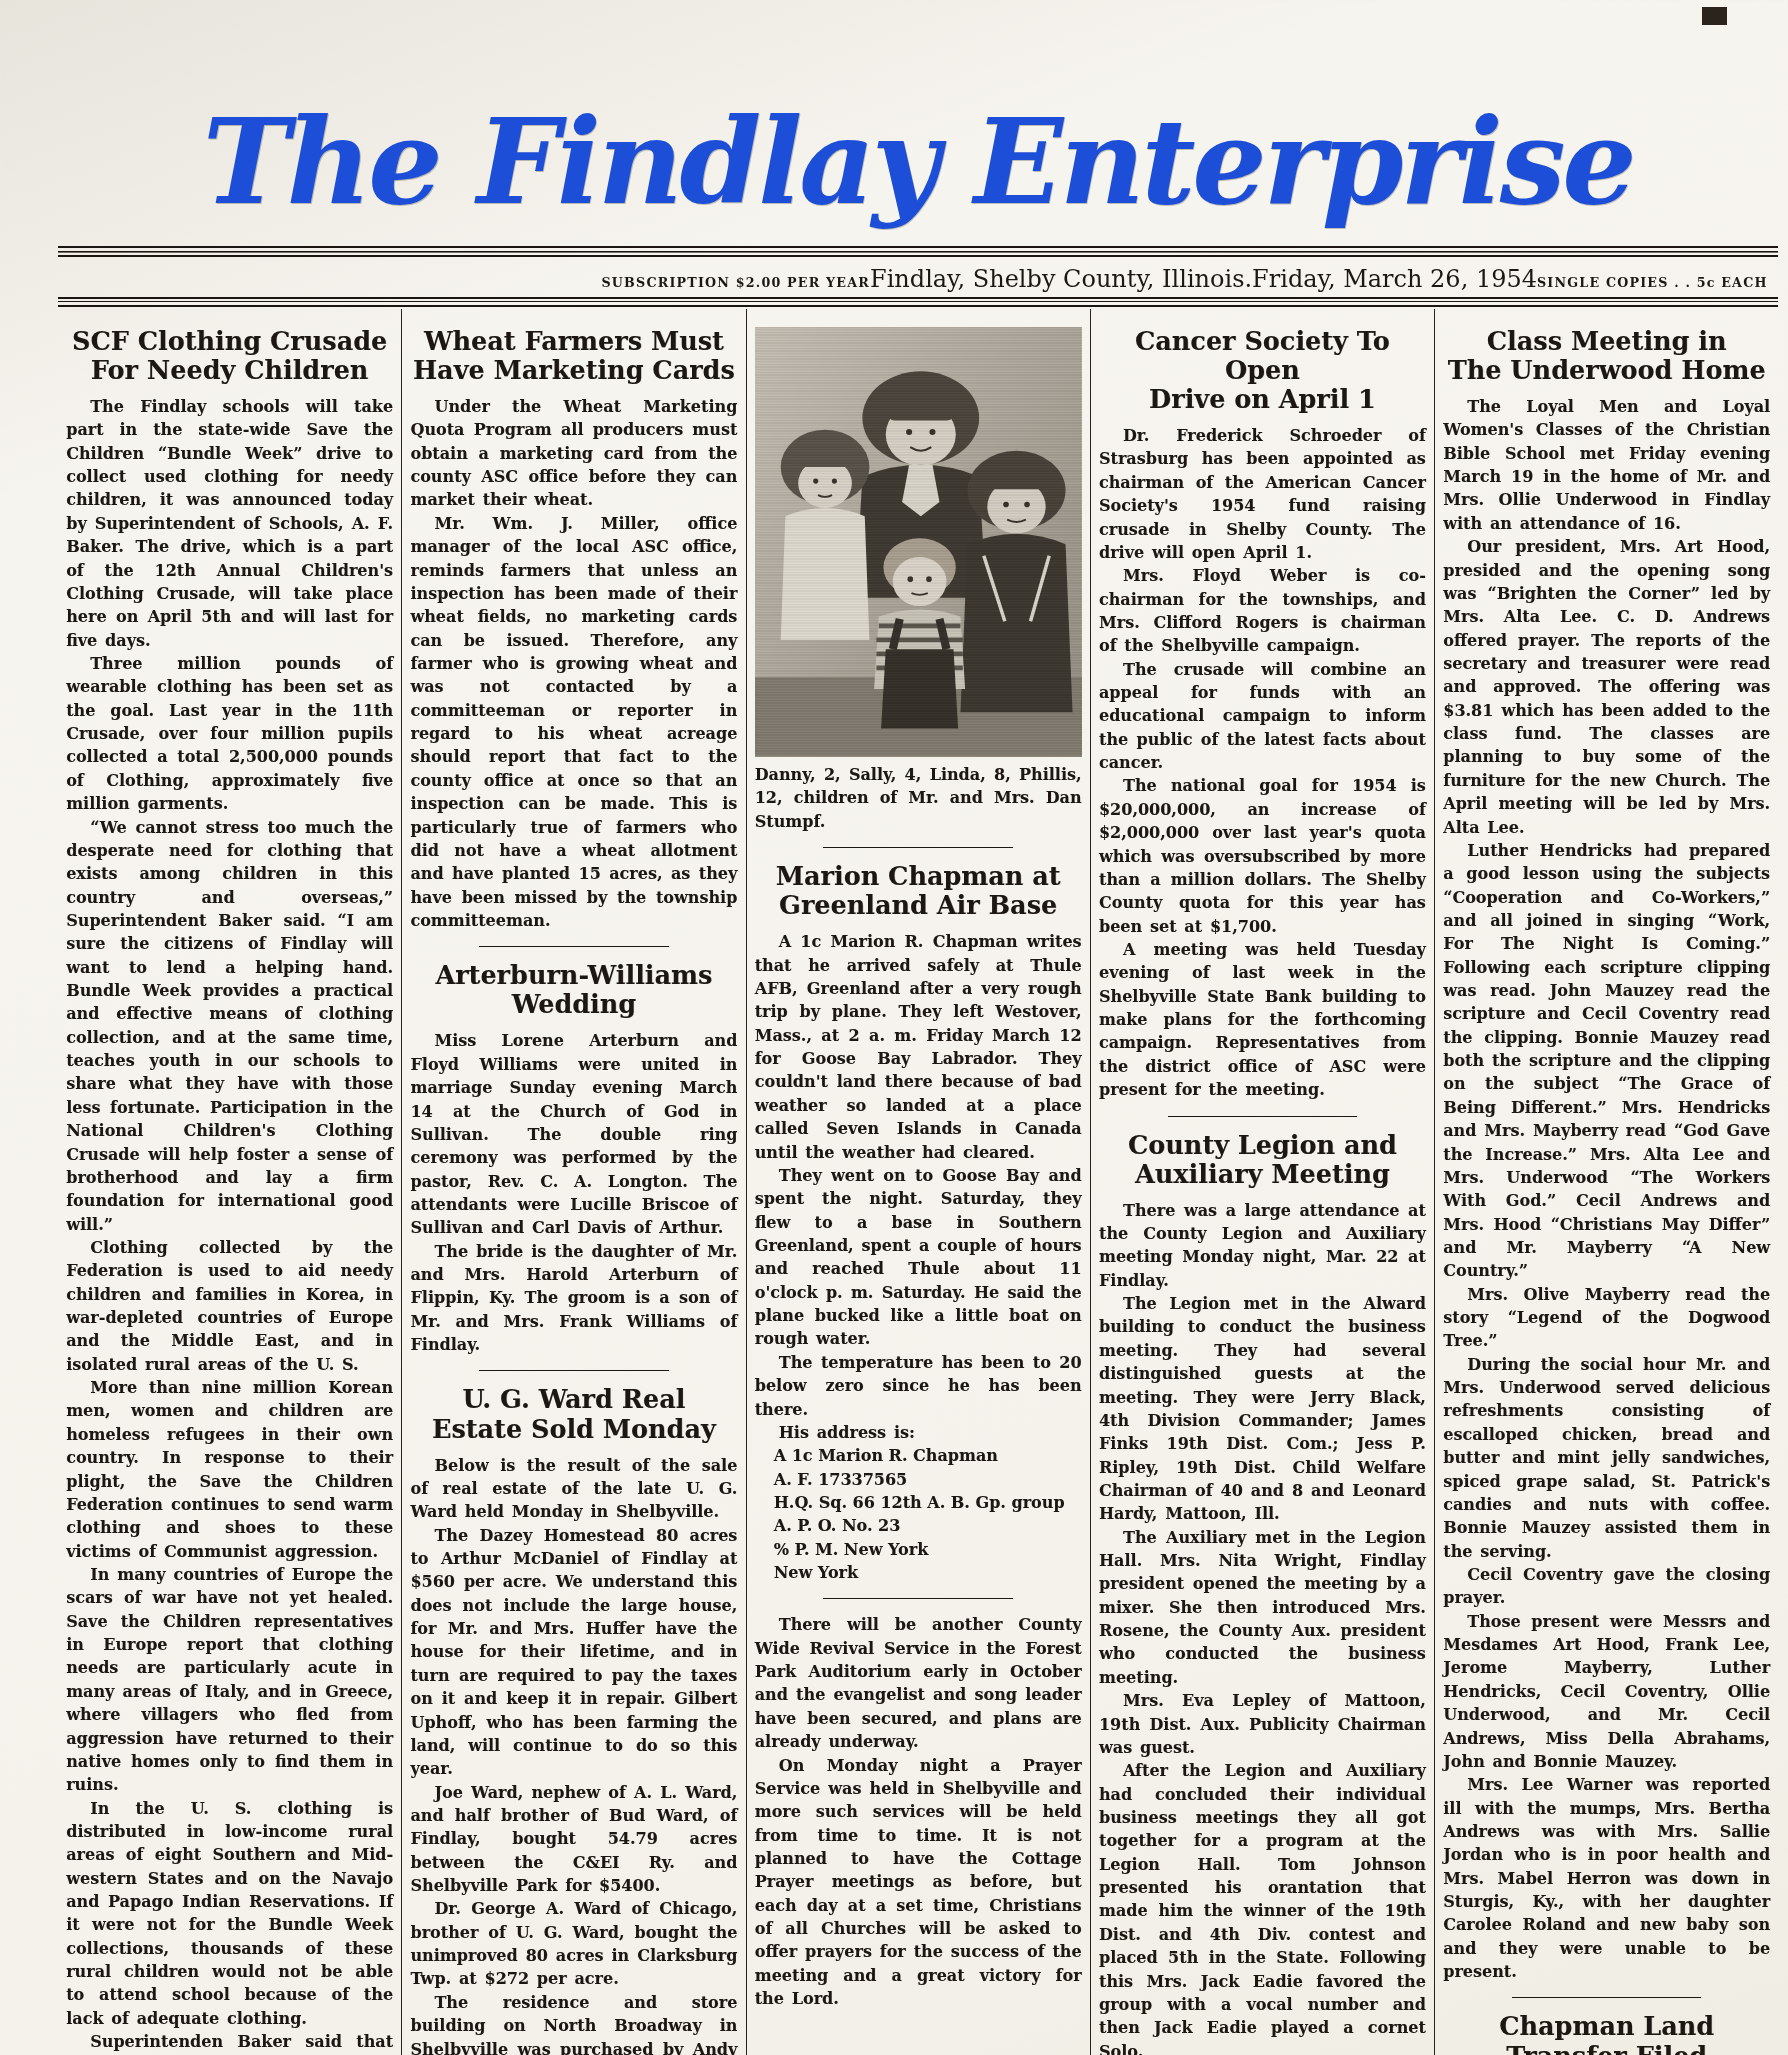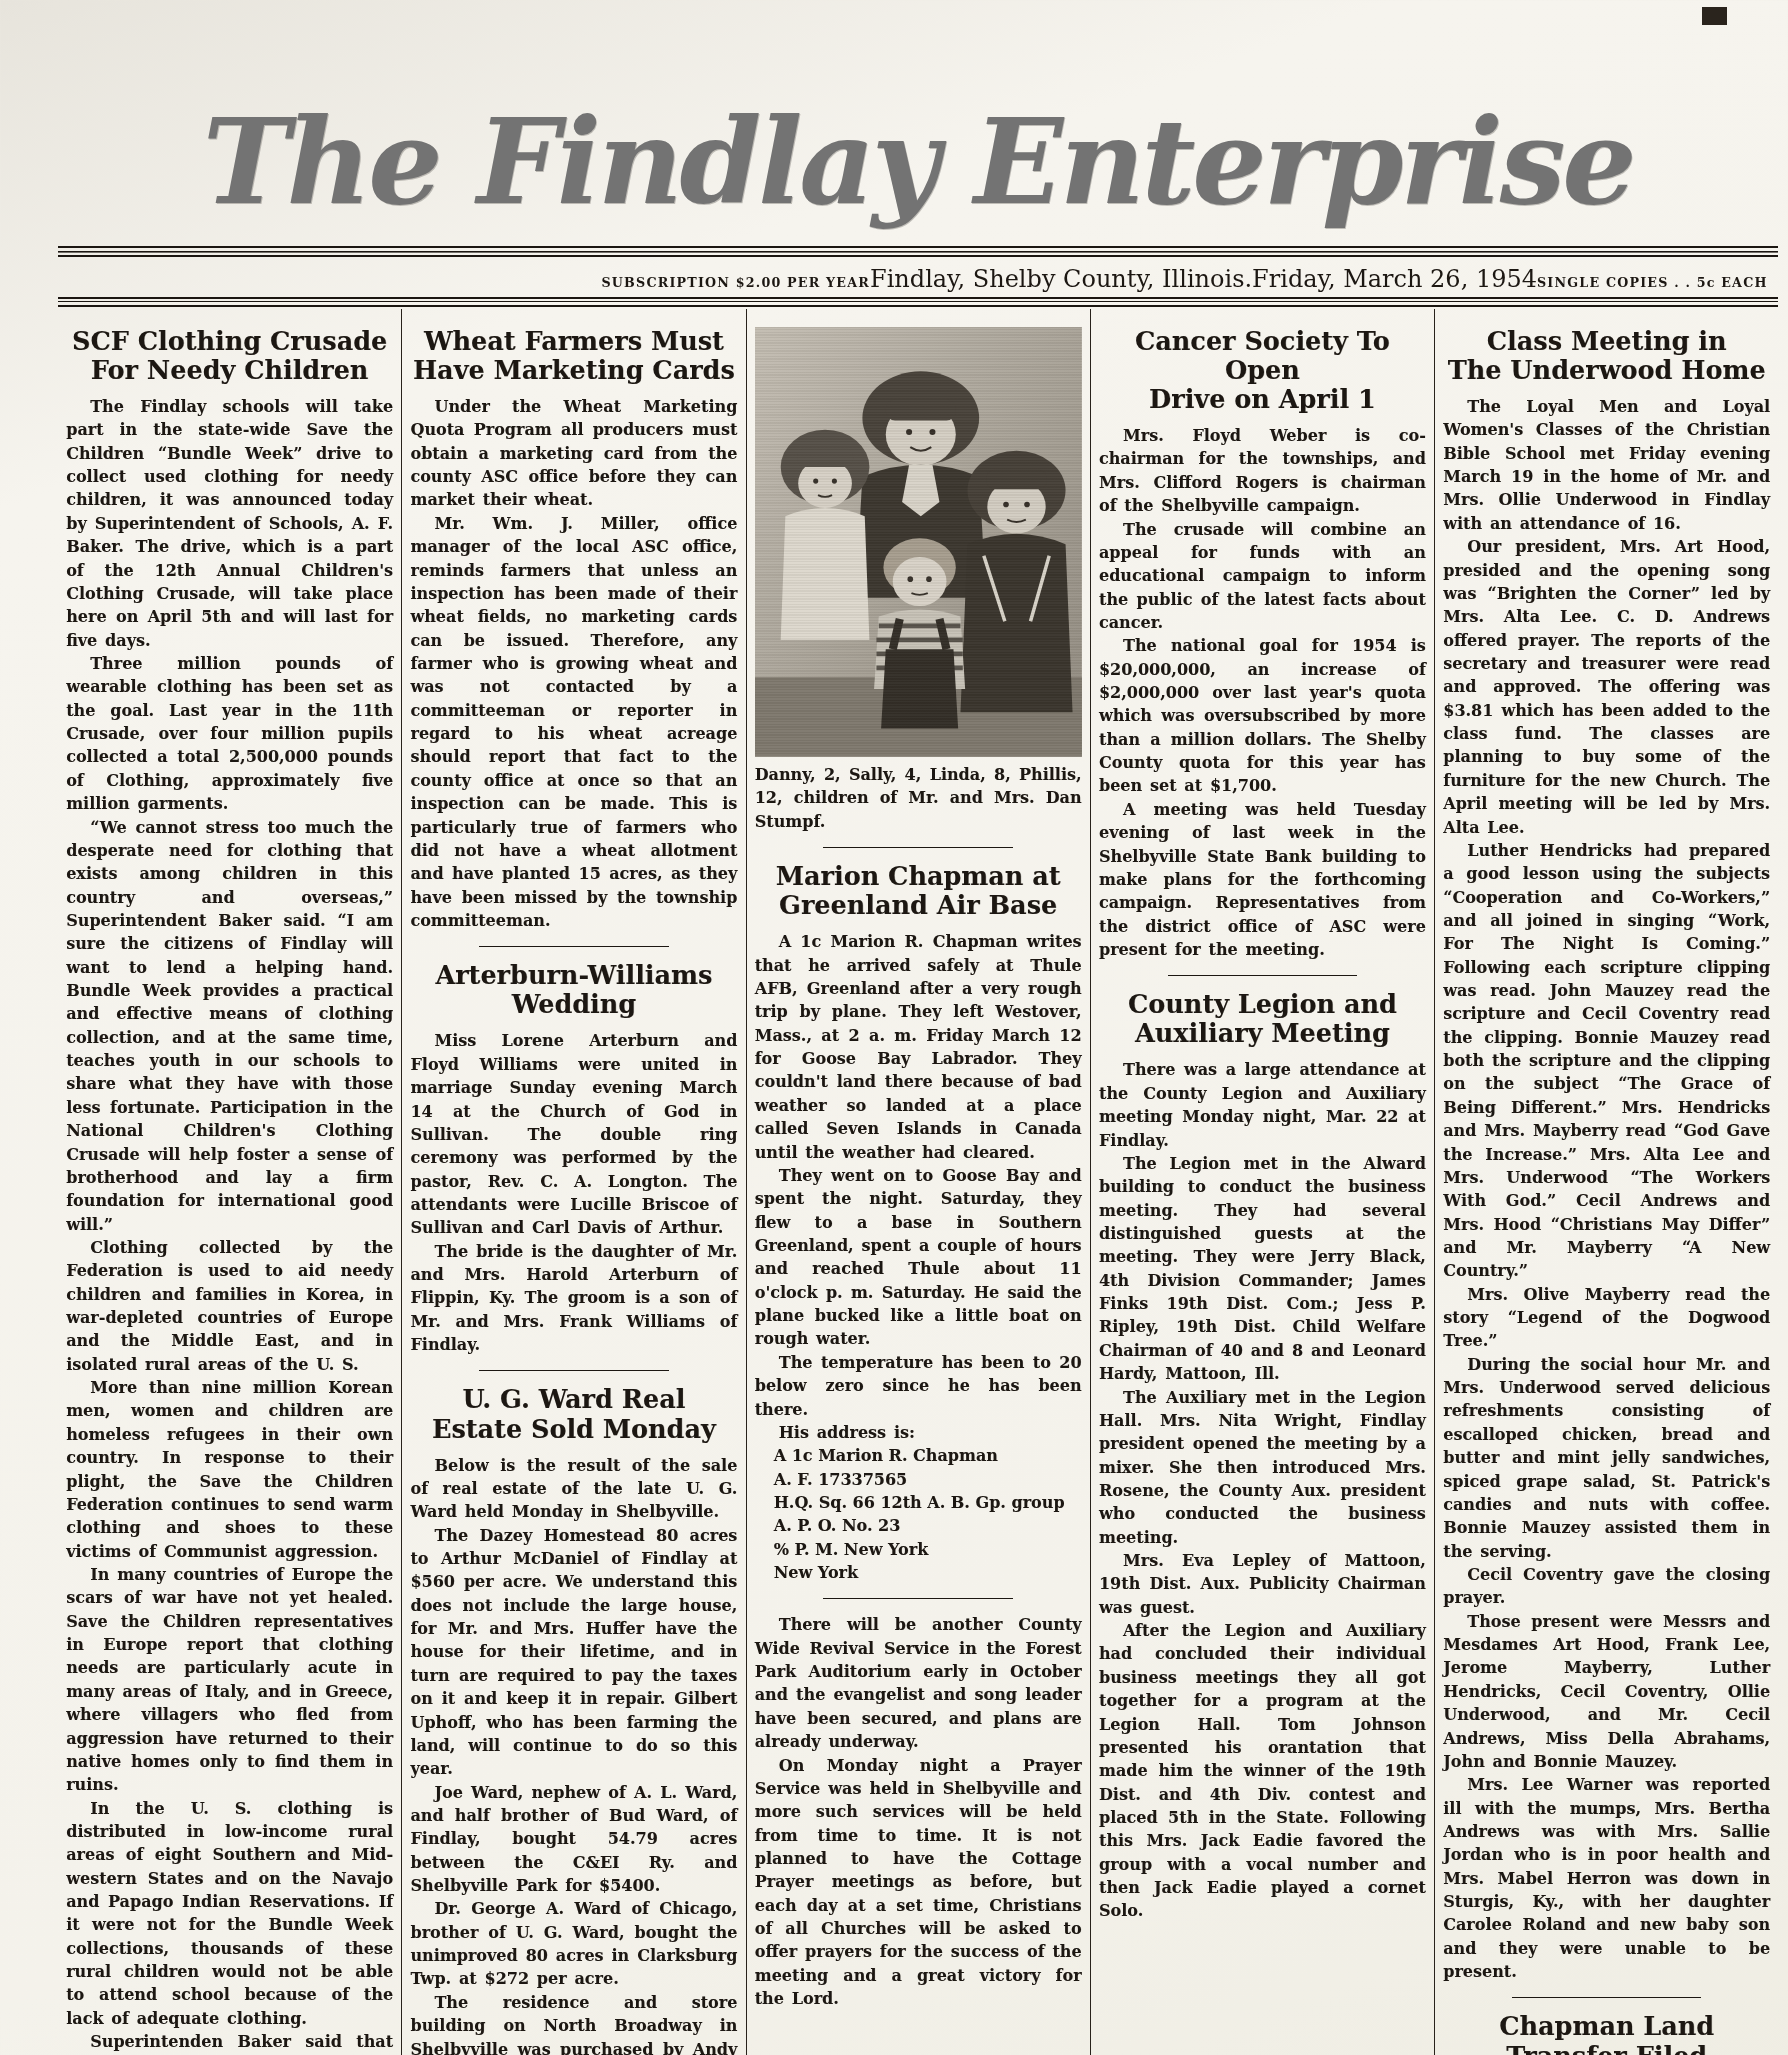--- a/index.html
+++ b/index.html
@@ -9,21 +9,21 @@
     background-image:linear-gradient(160deg,#e7e4dc 0%,#f6f4ee 14%,#f4f2eb 55%,#eceade 88%,#dfdcd2 100%);
     font-family:"DejaVu Serif", serif; color:#1c1712;
     -webkit-font-smoothing:antialiased;
   }
   .page { padding:62px 10.7px 0 58px; position:relative; }
   .artifact { position:absolute; top:7.4px; right:62px; width:25px; height:17.3px; background:#2a241d; }
 
   .masthead-title {
     font-size:117px; font-weight:bold; font-style:italic;
     text-align:center; letter-spacing:-3.3px; line-height:1.05;
-    margin:39px 0 22px 0; color:#737373;
+    margin:39px 0 22px 0; color:#1d4ed8;
     text-shadow:0.8px 0.8px 0 rgba(24,19,16,.25);
   }
   .triple-bar {
     height:7.4px; border-top:2.5px solid #1b1611; border-bottom:2.1px solid #1b1611;
     background:linear-gradient(#1b1611,#1b1611) center / 100% 1.6px no-repeat;
   }
   .dateline { display:flex; align-items:baseline; justify-content:flex-end; padding:7.4px 10.7px 4.1px 3.3px; }
   .dateline .small { font-size:12.7px; font-weight:bold; letter-spacing:1.2px; }
   .dateline .big { font-size:24px; font-weight:normal; }
   .heavy-bar {
@@ -175,20 +175,21 @@
           <div>% P. M. New York</div>
           <div>New York</div>
         </div>
         <div class="rule"></div>
         <p class="p">There will be another County Wide Revival Service in the Forest Park Auditorium early in October and the evangelist and song leader have been secured, and plans are already underway.</p>
         <p class="p">On Monday night a Prayer Service was held in Shelbyville and more such services will be held from time to time. It is not planned to have the Cottage Prayer meetings as before, but each day at a set time, Christians of all Churches will be asked to offer prayers for the success of the meeting and a great victory for the Lord.</p>
       </section>
       <section class="column">
         <h2 class="headline">Cancer Society To Open
 Drive on April 1</h2>
+        <p class="p">Dr. Frederick Schroeder of Strasburg has been appointed as chairman of the American Cancer Society's 1954 fund raising crusade in Shelby County. The drive will open April 1.</p>
         <p class="p">Mrs. Floyd Weber is co-chairman for the townships, and Mrs. Clifford Rogers is chairman of the Shelbyville campaign.</p>
         <p class="p">The crusade will combine an appeal for funds with an educational campaign to inform the public of the latest facts about cancer.</p>
         <p class="p">The national goal for 1954 is $20,000,000, an increase of $2,000,000 over last year's quota which was oversubscribed by more than a million dollars. The Shelby County quota for this year has been set at $1,700.</p>
         <p class="p">A meeting was held Tuesday evening of last week in the Shelbyville State Bank building to make plans for the forthcoming campaign. Representatives from the district office of ASC were present for the meeting.</p>
         <div class="rule"></div>
         <h2 class="headline">County Legion and
 Auxiliary Meeting</h2>
         <p class="p">There was a large attendance at the County Legion and Auxiliary meeting Monday night, Mar. 22 at Findlay.</p>
         <p class="p">The Legion met in the Alward building to conduct the business meeting. They had several distinguished guests at the meeting. They were Jerry Black, 4th Division Commander; James Finks 19th Dist. Com.; Jess P. Ripley, 19th Dist. Child Welfare Chairman of 40 and 8 and Leonard Hardy, Mattoon, Ill.</p>
         <p class="p">The Auxiliary met in the Legion Hall. Mrs. Nita Wright, Findlay president opened the meeting by a mixer. She then introduced Mrs. Rosene, the County Aux. president who conducted the business meeting.</p>

